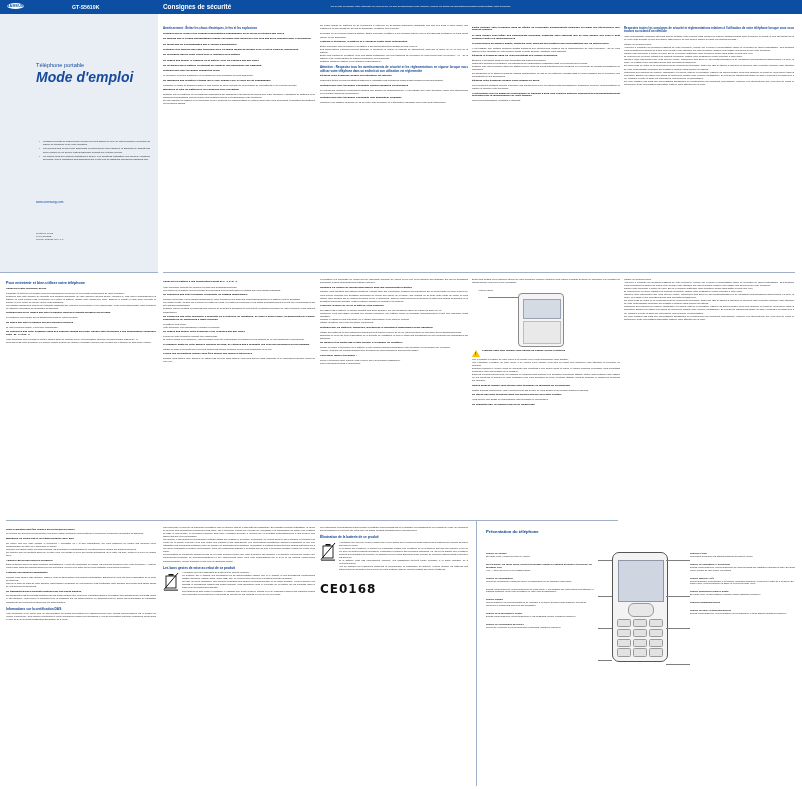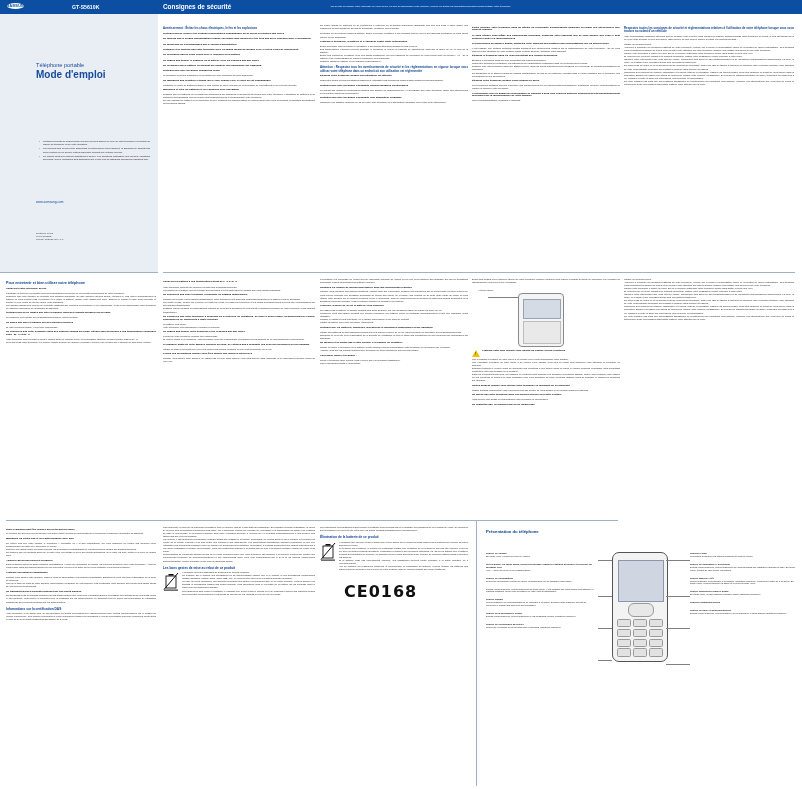--- a/index.html
+++ b/index.html
@@ -27,42 +27,42 @@
   .samsung{position:absolute;left:7px;top:3px;color:#fff;font-size:4.4px;font-weight:bold;letter-spacing:.4px;}
   .samsung .logo-oval{display:inline-block;width:17px;height:6px;border-radius:50%;background:#fff;color:#0b4ea2;
      font-size:3.6px;line-height:6px;text-align:center;font-weight:bold;margin-right:2px;vertical-align:middle;letter-spacing:.2px;}
   .model{position:absolute;left:72px;top:4px;color:#fff;font-size:5.2px;font-weight:bold;}
   .band-title{position:absolute;left:163px;top:3px;color:#fff;font-size:6.4px;font-weight:bold;}
   .band-note{position:absolute;left:330px;top:5px;color:#fff;font-size:2.4px;width:460px;}
 
   
   .cover{position:absolute;left:0;top:14px;width:158px;height:258px;background:#e9eef5;}
   .cover-title{position:absolute;left:36px;top:62px;width:118px;color:#174a9c;font-size:5.6px;}
-  .cover-title .b{font-size:10px;font-weight:bold;display:block;margin-top:1px;}
+  .cover-title .b{font-size:14px;font-weight:bold;display:block;margin-top:1px;font-style:italic;}
   .cover-url{position:absolute;left:36px;top:200px;font-size:3.2px;color:#174a9c;}
   .cover-foot{position:absolute;left:36px;top:232px;font-size:2.4px;color:#333;line-height:1.35;}
 
   
   .col{position:absolute;}
 
   
   .phone-wrap{position:absolute;}
   .phone{width:54px;height:108px;border:0.8px solid #555;border-radius:7px;background:#f3f3f3;position:relative;}
   .phone .screen{position:absolute;left:5px;top:7px;width:44px;height:40px;background:#cfd6e2;border:0.5px solid #8d97a8;}
   .phone .keys{position:absolute;left:4px;top:52px;width:46px;height:50px;}
   .phone .krow{display:flex;gap:1.4px;margin-bottom:1.4px;}
   .phone .key{flex:1;height:6.4px;background:#e2e2e2;border:0.4px solid #9a9a9a;border-radius:1.5px;}
   .phone .nav{position:absolute;left:15px;top:50px;width:24px;height:12px;border:0.5px solid #9a9a9a;border-radius:6px;background:#e8e8e8;}
 
   .callout{position:absolute;font-size:2.3px;line-height:1.25;}
   .callout b{display:block;font-size:2.4px;}
   .leader{position:absolute;background:#7f7f7f;height:0.4px;}
 
   
-  .ce{position:absolute;font-size:16px;font-weight:bold;letter-spacing:1px;color:#111;font-family:"DejaVu Sans",sans-serif;margin-left:24px;}
+  .ce{position:absolute;font-size:12px;font-weight:bold;letter-spacing:1px;color:#111;font-family:"DejaVu Sans",sans-serif;}
 
   
   .tri{width:0;height:0;border-left:4px solid transparent;border-right:4px solid transparent;border-bottom:7px solid #f2c200;display:inline-block;position:relative;}
   .tri:after{content:"!";position:absolute;left:-1px;top:2px;font-size:3.6px;font-weight:bold;color:#222;}
 </style>
 </head>
 <body>
 
 <div class="page">
 

